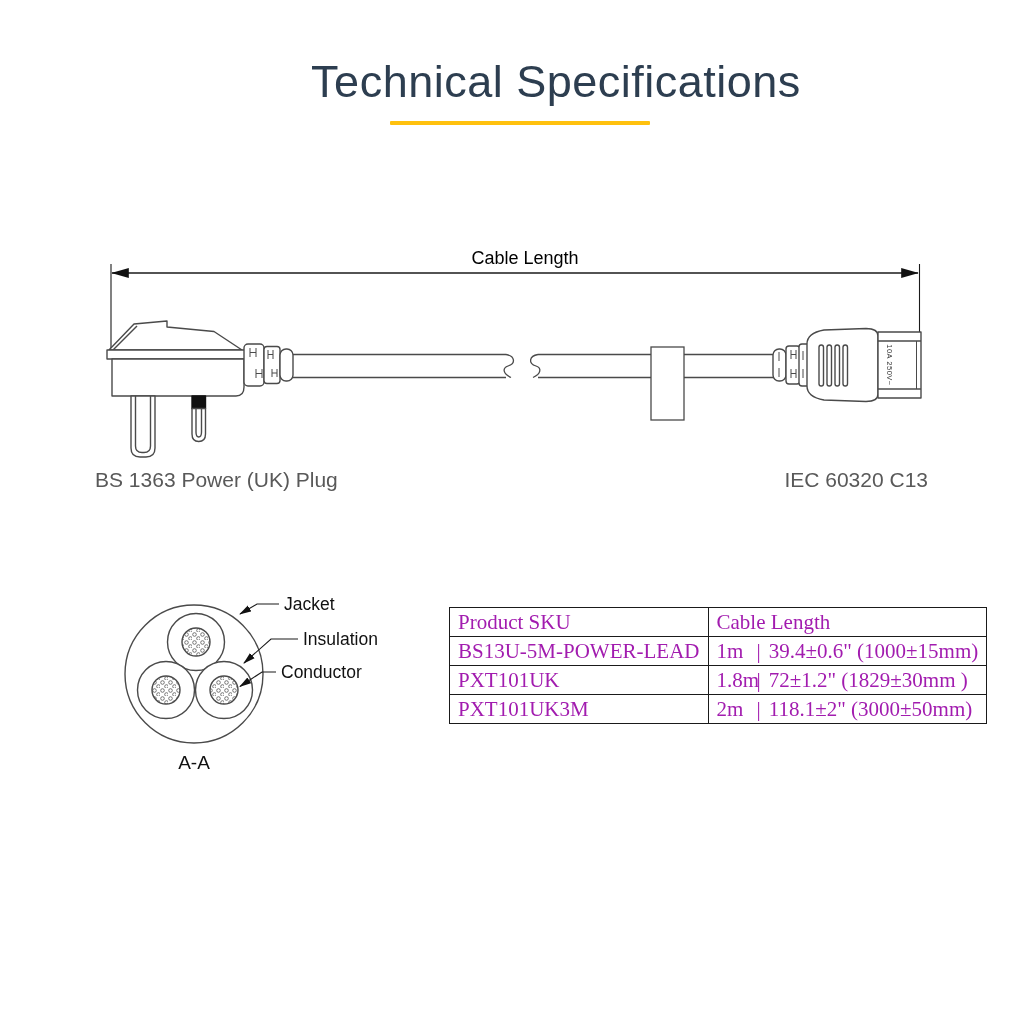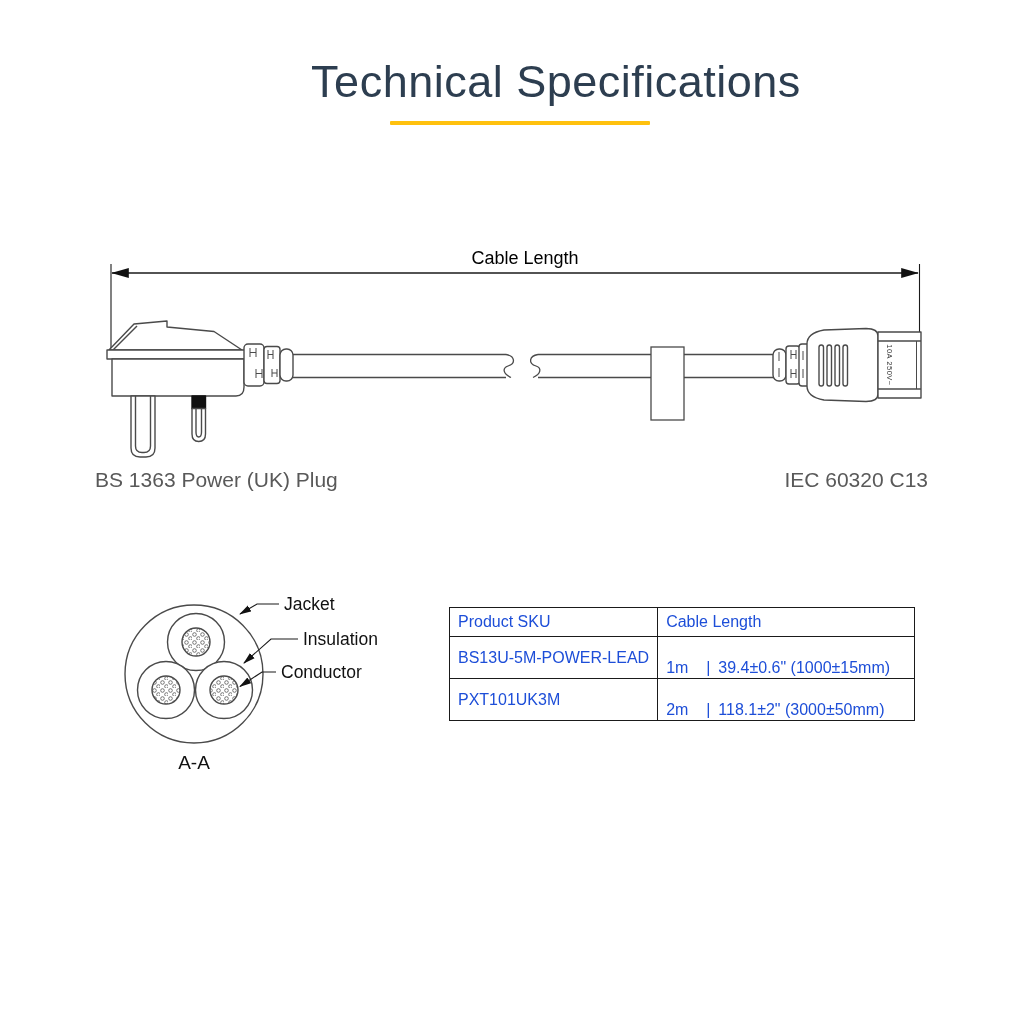--- a/index.html
+++ b/index.html
@@ -16,30 +16,30 @@
   .title-underline{
     position:absolute;left:390px;top:121px;width:260px;height:4px;
     background:#ffc10e;border-radius:1px;
   }
   svg.overlay{position:absolute;left:0;top:0;width:1024px;height:1024px;}
   svg.overlay{font-family:"Liberation Sans", sans-serif;}
 
   .spec-table{
     position:absolute;left:449px;top:607px;
     border-collapse:collapse;table-layout:fixed;
-    font-size:16px;color:#1d4ed8;
+    font-size:21px;color:#a21caf;font-family:Liberation Serif, serif;
   }
   .spec-table td, .spec-table th{
     border:1.7px solid #1a1a1a;
     padding:1px 8px;height:26px;
     font-weight:normal;text-align:left;white-space:nowrap;overflow:hidden;
   }
   .col-sku{width:185px;}
   .col-len{width:240px;}
-  .metric{display:inline-block;width:40px;margin-top:21px;}
+  .metric{display:inline-block;width:40px;}
   .pipe{display:inline-block;margin-right:8px;}
 </style>
 </head>
 <body>
 
 <h1 class="page-title">Technical Specifications</h1>
 <div class="title-underline"></div>
 
 <svg class="overlay" viewBox="0 0 1024 1024">
   <defs>
@@ -161,19 +161,25 @@
     <th class="col-sku">Product SKU</th>
     <th class="col-len">Cable Length</th>
   </tr>
   <tr>
     <td>BS13U-5M-POWER-LEAD</td>
     <td>
       <span class="metric">1m</span><span class="pipe">|</span><span>39.4±0.6" (1000±15mm)</span>
     </td>
   </tr>
   <tr>
+    <td>PXT101UK</td>
+    <td>
+      <span class="metric">1.8m</span><span class="pipe">|</span><span>72±1.2" (1829±30mm )</span>
+    </td>
+  </tr>
+  <tr>
     <td>PXT101UK3M</td>
     <td>
       <span class="metric">2m</span><span class="pipe">|</span><span>118.1±2" (3000±50mm)</span>
     </td>
   </tr>
 </tbody>
   </table>
 
 </body></html>

